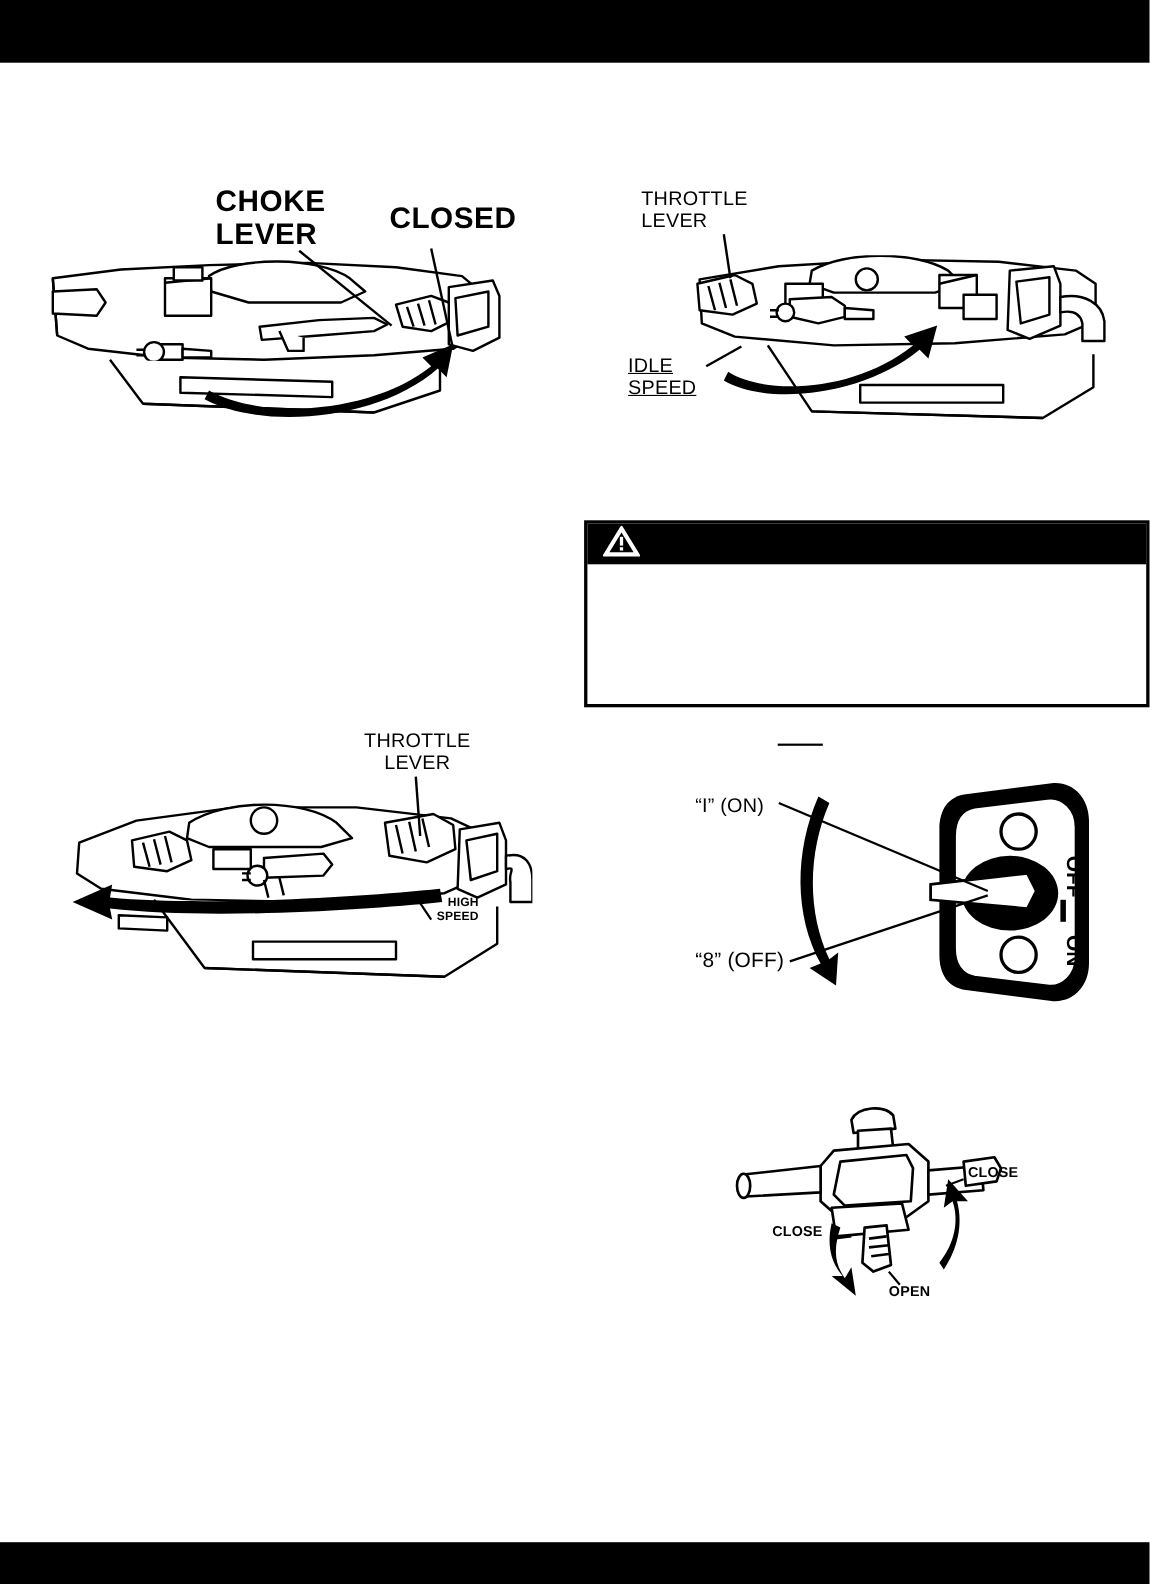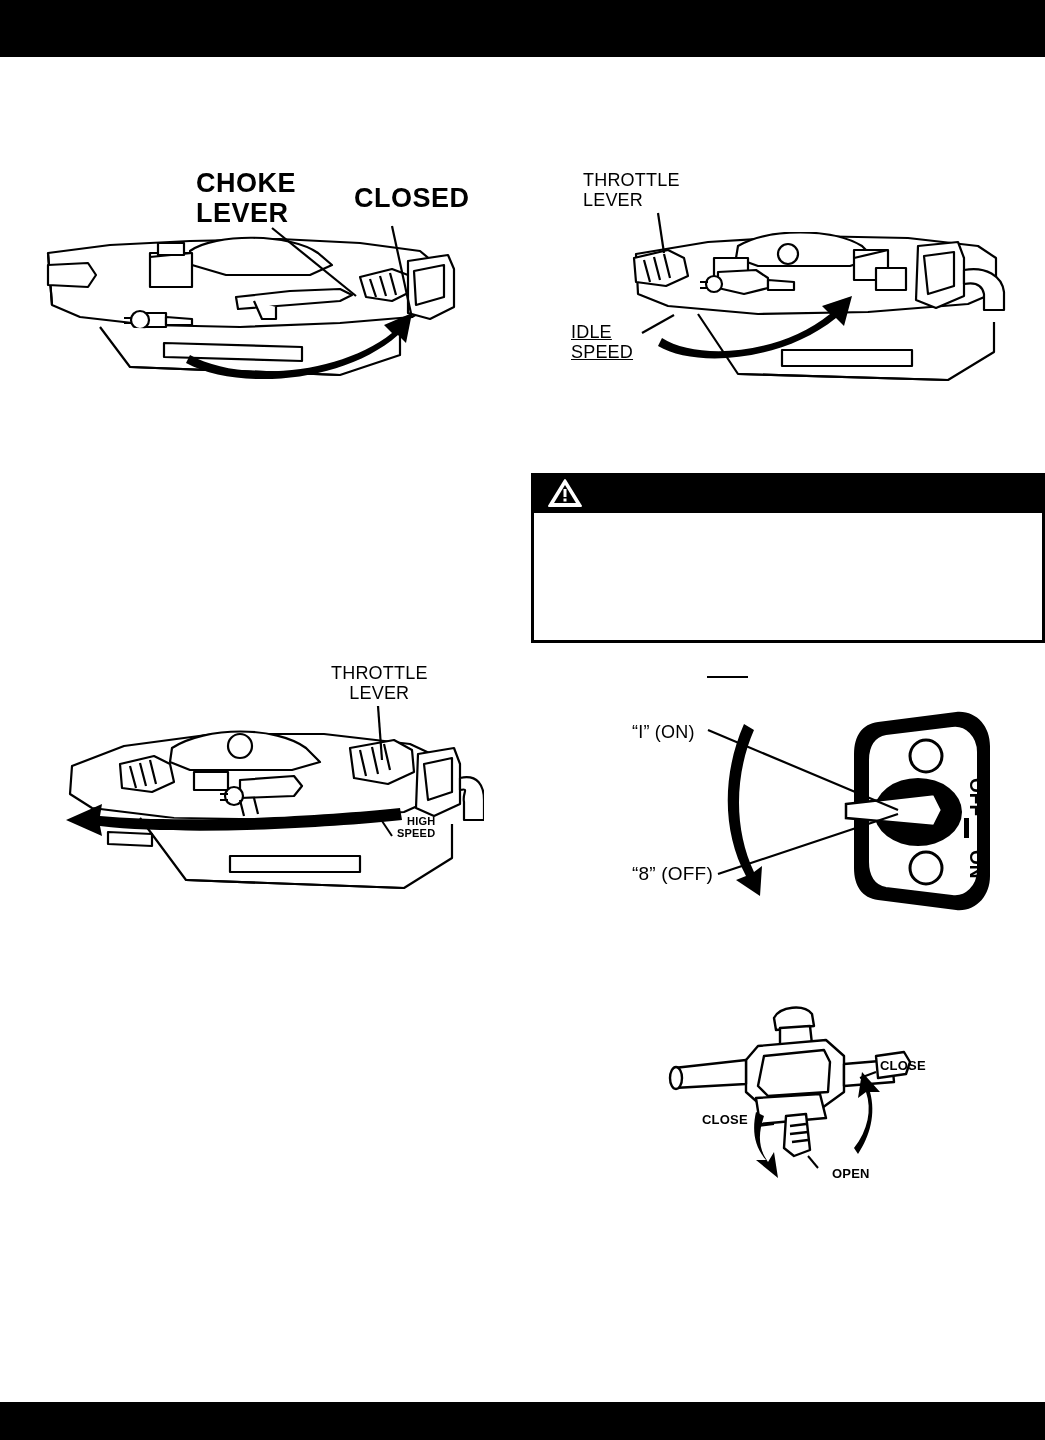--- a/index.html
+++ b/index.html
@@ -99,21 +99,20 @@
   }
   .c-close-l {
     left: 702px; top: 1113px;
     font-size: 13px;
     font-weight: bold;
   }
   .c-open {
     left: 808px; top: 1167px;
     font-size: 13px;
     font-weight: bold;
-    margin-left: 24px;
   }
 
   
   .warning-box {
     position: absolute;
     left: 531px;
     top: 473px;
     width: 514px;
     height: 170px;
     border: 3px solid #000;

